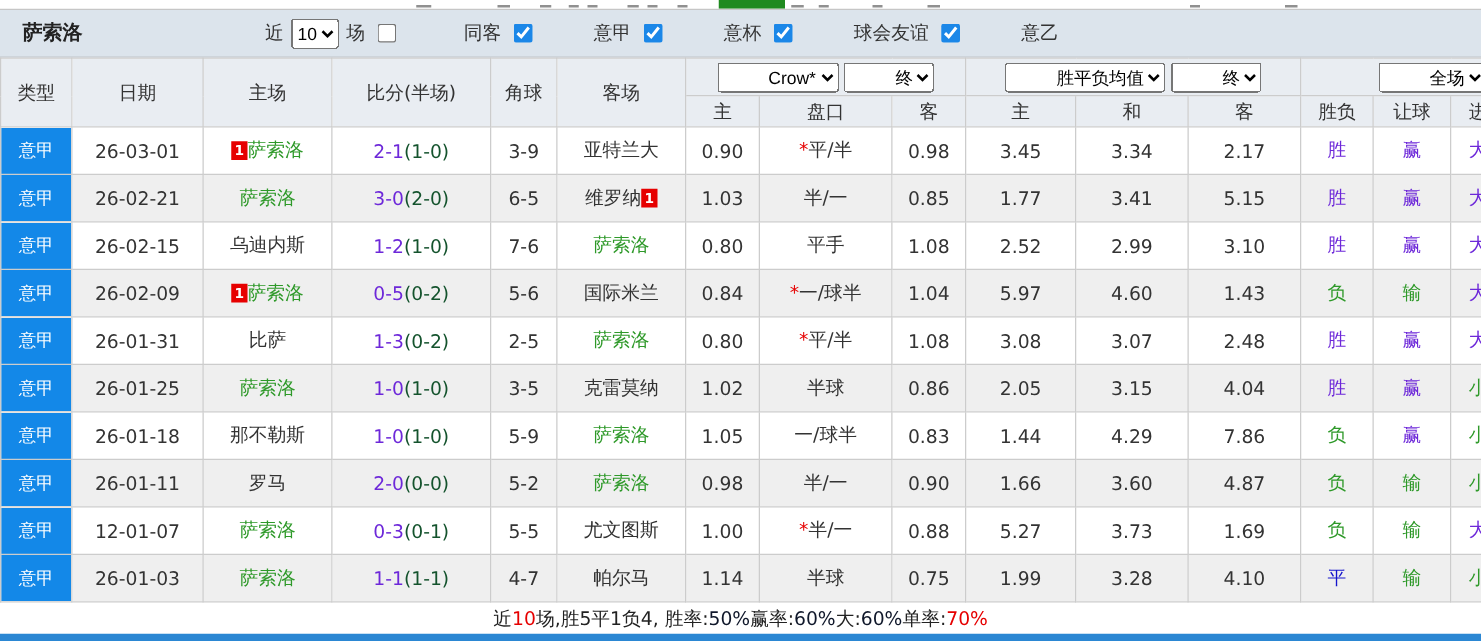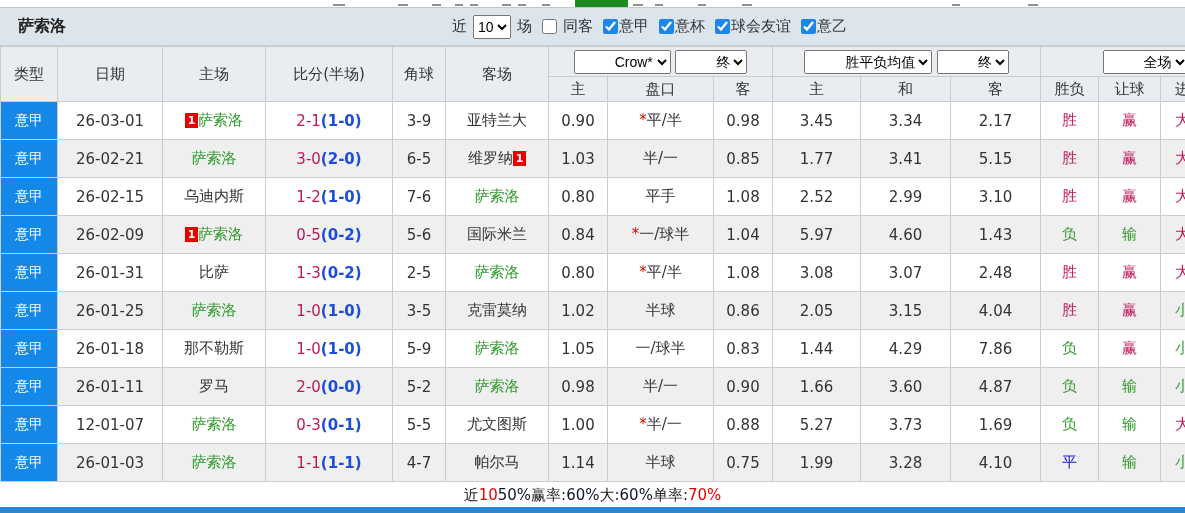--- a/index.html
+++ b/index.html
@@ -10,37 +10,37 @@
   .clip-row{position:relative;height:7px;border-bottom:1px solid #c6c6c6;background:#fff;overflow:hidden;}
   .clip-green{position:absolute;top:0;height:7px;background:#1f8a1f;}
   .frag{position:absolute;top:4px;height:2px;background:#555;opacity:.65;}
 
   
   .titlebar{height:37px;background:#dce4ec;border-bottom:1px solid #c9ced4;display:flex;align-items:center;}
   .title{font-weight:bold;font-size:16px;color:#222;margin-left:18px;}
   .controls{margin-left:auto;margin-right:338px;display:flex;align-items:center;gap:4px;font-size:15px;color:#333;white-space:nowrap;}
   .controls select{font-size:14px;height:24px;margin:0 2px;}
   .controls input[type=checkbox]{width:15px;height:15px;accent-color:#1b87e8;margin:0 1px 0 6px;vertical-align:middle;}
-  .chk-label{display:flex;align-items:center;}
+  .chk-label{display:flex;align-items:center;gap:48px;}
 
   
   table{border-collapse:collapse;table-layout:fixed;width:1250px;}
   th,td{border:1px solid #ccc;text-align:center;overflow:hidden;white-space:nowrap;padding:0;}
   thead th{background:#e9edf2;font-weight:normal;color:#333;font-size:15px;}
   .hrow1 th{height:29px;}
   .hrow2 th{height:24px;}
   thead select{font-size:14px;height:24px;padding-left:36px;}
   tbody td{height:37px;font-size:15px;color:#333;background:#fff;}
   tr.alt td{background:#efefef;}
   td.type{background:#1388e8;color:#fff;font-size:14px;}
   tr.alt td.type{background:#1388e8;}
-  .c-red{color:#be185d;}
+  .c-red{color:#6d28d9;}
   .c-green{color:#2e9929;}
   .c-blue{color:#1414cc;}
-  .half{color:#1d4ed8;font-weight:bold;}
+  .half{color:#14532d;}
   .badge{display:inline-block;background:#e60000;color:#fff;font-size:11px;font-weight:bold;line-height:15px;width:13px;height:15px;vertical-align:1px;text-align:center;}
   .star{color:#e60000;}
   td.goals,th.goals{text-align:left;padding-left:14px;}
 
   
   .footer{height:26px;display:flex;align-items:center;justify-content:center;font-size:15px;color:#222;width:1185px;}
   .seg-k{color:#222;} .seg-r{color:#e60000;} .seg-b{color:#0f172a;}
   .bottom-bar{position:absolute;left:0;bottom:0;width:1185px;height:6px;background:#2b87d3;}
 </style>
 </head>
@@ -315,20 +315,21 @@
           <td><span class="c-blue">平</span></td>
           <td><span class="c-green">输</span></td>
           <td class="goals"><span class="c-green">小</span></td>
         </tr>
       </tbody>
   </table>
 
   <div class="footer" id="footer-line">
       <span class="seg-k">近</span>
       <span class="seg-r">10</span>
+      <span class="seg-k">场,胜5平1负4, 胜率:</span>
       <span class="seg-b">50%</span>
       <span class="seg-k"> 赢率:</span>
       <span class="seg-b">60%</span>
       <span class="seg-k"> 大:</span>
       <span class="seg-b">60%</span>
       <span class="seg-k"> 单率:</span>
       <span class="seg-r">70%</span>
     </div>
 
   <div class="bottom-bar"></div>

